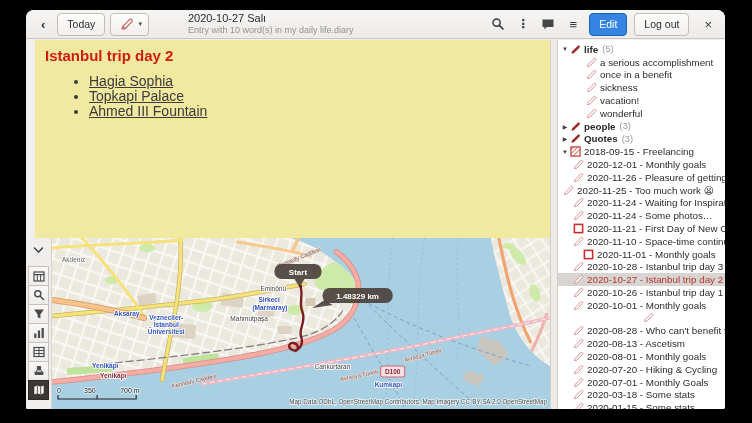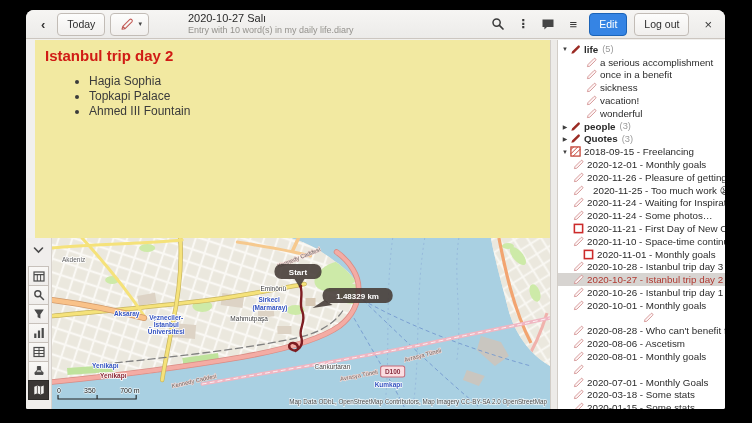--- a/index.html
+++ b/index.html
@@ -23,21 +23,21 @@
   .hicon{width:18px;height:18px;display:flex;align-items:center;justify-content:center;color:#3a3a3a;}
   .kebab{font-size:12px;font-weight:bold;letter-spacing:0;}
   .hamburger{font-size:13px;font-weight:bold;}
   .edit-btn{background:#3584e4;border:1px solid #1b63b7;color:#fff;}
   .close-x{font-size:13px;color:#3a3a3a;margin-left:3px;padding:0 5px;}
   
   .content{position:absolute;top:30px;left:0;right:0;bottom:0;display:flex;}
   .left-pane{width:524px;display:flex;flex-direction:column;flex:none;}
   .editor{height:198px;background:#f2e9a1;padding:4px 10px;box-sizing:border-box;overflow:hidden;margin-left:9px;}
   .editor h1{color:#d01b15;font-size:15px;margin:3px 0 10px 0;font-weight:bold;}
-  .editor ul{margin:0;padding-left:44px;color:#3b3b3b;font-size:12px;line-height:15px;}
+  .editor ul{margin:0;padding-left:44px;color:#3b3b3b;font-size:14px;line-height:15px;text-decoration:underline;}
   .editor li{padding-left:0;}
   .map-pane{flex:1;display:flex;background:#eceae6;min-height:0;}
   .map-toolbar{width:26px;flex:none;display:flex;flex-direction:column;align-items:center;
     background:#f0eeec;border-right:1px solid #d8d3cd;padding-top:3px;box-sizing:border-box;z-index:2;}
   .tbtn{width:21px;height:20px;display:flex;align-items:center;justify-content:center;
     background:linear-gradient(#f9f8f6,#efedeb);border:1px solid #c7c1bb;margin-top:-1px;box-sizing:border-box;}
   .tbtn.first{margin-top:3px;}
   .tbtn.plain{background:none;border:none;margin-bottom:3px;}
   .tbtn.active{background:#3a3735;border-color:#2c2a28;}
   .mapsvg{flex:1;height:100%;display:block;}
@@ -404,21 +404,21 @@
             <span class="tlabel">2020-12-01 -  Monthly goals</span>
           </div>
           <div class="tree-row" style="padding-left: 15px;">
             <span class="ticon">
               <svg width="11" height="11" viewBox="0 0 12 12">
                 <path d="M1.5 10.5 L2.2 8.2 L8.6 1.8 Q9.5 1 10.4 1.9 Q11.3 2.8 10.5 3.7 L4.1 10.1 Z" fill="#fdf3f3" stroke="#d08c8c" stroke-width="0.9"></path>
               </svg>
             </span>
             <span class="tlabel">2020-11-26 -  Pleasure of getting exac…</span>
           </div>
-          <div class="tree-row" style="padding-left: 15px; gap: 6px;">
+          <div class="tree-row" style="padding-left: 5px;">
             <span class="ticon">
               <svg width="11" height="11" viewBox="0 0 12 12">
                 <path d="M1.5 10.5 L2.2 8.2 L8.6 1.8 Q9.5 1 10.4 1.9 Q11.3 2.8 10.5 3.7 L4.1 10.1 Z" fill="#fdf3f3" stroke="#d08c8c" stroke-width="0.9"></path>
               </svg>
             </span>
             <span class="tlabel">2020-11-25 -  Too much work 😫</span>
           </div>
           <div class="tree-row" style="padding-left: 15px;">
             <span class="ticon">
               <svg width="11" height="11" viewBox="0 0 12 12">
@@ -506,36 +506,37 @@
               </svg>
             </span>
             <span class="tlabel">2020-08-28 -  Who can't benefit from …</span>
           </div>
           <div class="tree-row" style="padding-left: 15px;">
             <span class="ticon">
               <svg width="11" height="11" viewBox="0 0 12 12">
                 <path d="M1.5 10.5 L2.2 8.2 L8.6 1.8 Q9.5 1 10.4 1.9 Q11.3 2.8 10.5 3.7 L4.1 10.1 Z" fill="#fdf3f3" stroke="#d08c8c" stroke-width="0.9"></path>
               </svg>
             </span>
-            <span class="tlabel">2020-08-06 -  Ascetism</span>
+            <span class="tlabel">2020-08-13 -  Ascetism</span>
           </div>
           <div class="tree-row" style="padding-left: 15px;">
             <span class="ticon">
               <svg width="11" height="11" viewBox="0 0 12 12">
                 <path d="M1.5 10.5 L2.2 8.2 L8.6 1.8 Q9.5 1 10.4 1.9 Q11.3 2.8 10.5 3.7 L4.1 10.1 Z" fill="#fdf3f3" stroke="#d08c8c" stroke-width="0.9"></path>
               </svg>
             </span>
             <span class="tlabel">2020-08-01 -  Monthly goals</span>
           </div>
           <div class="tree-row" style="padding-left: 15px;">
             <span class="ticon">
               <svg width="11" height="11" viewBox="0 0 12 12">
                 <path d="M1.5 10.5 L2.2 8.2 L8.6 1.8 Q9.5 1 10.4 1.9 Q11.3 2.8 10.5 3.7 L4.1 10.1 Z" fill="#fdf3f3" stroke="#d08c8c" stroke-width="0.9"></path>
               </svg>
             </span>
+            <span class="tlabel">2020-07-20 -  Hiking &amp; Cycling</span>
           </div>
           <div class="tree-row" style="padding-left: 15px;">
             <span class="ticon">
               <svg width="11" height="11" viewBox="0 0 12 12">
                 <path d="M1.5 10.5 L2.2 8.2 L8.6 1.8 Q9.5 1 10.4 1.9 Q11.3 2.8 10.5 3.7 L4.1 10.1 Z" fill="#fdf3f3" stroke="#d08c8c" stroke-width="0.9"></path>
               </svg>
             </span>
             <span class="tlabel">2020-07-01 -  Monthly Goals</span>
           </div>
           <div class="tree-row" style="padding-left: 15px;">

